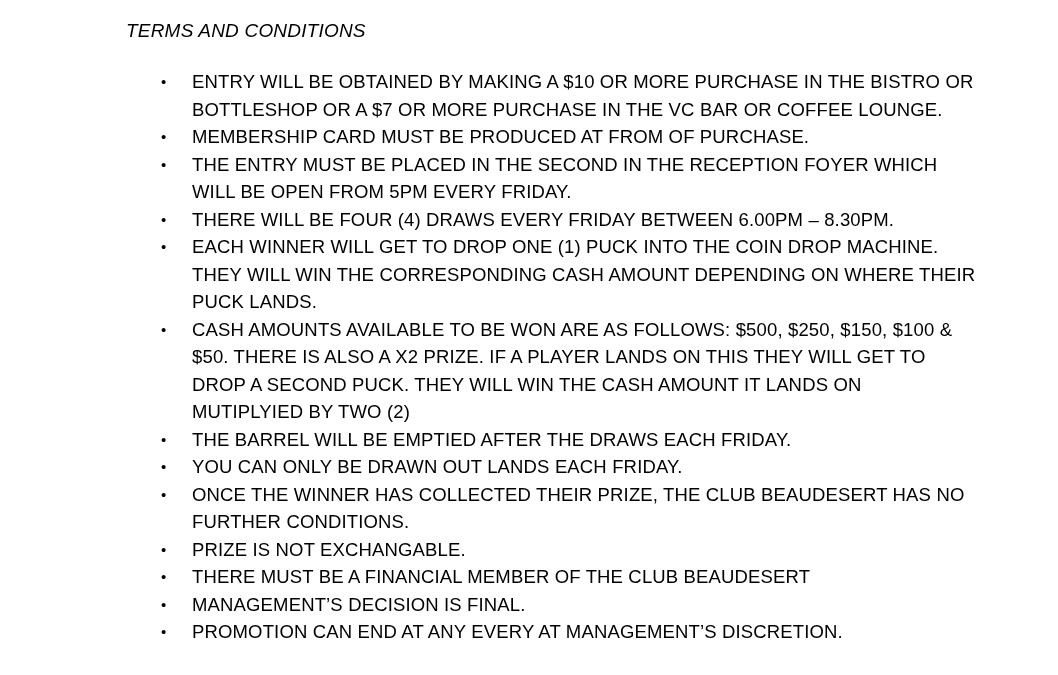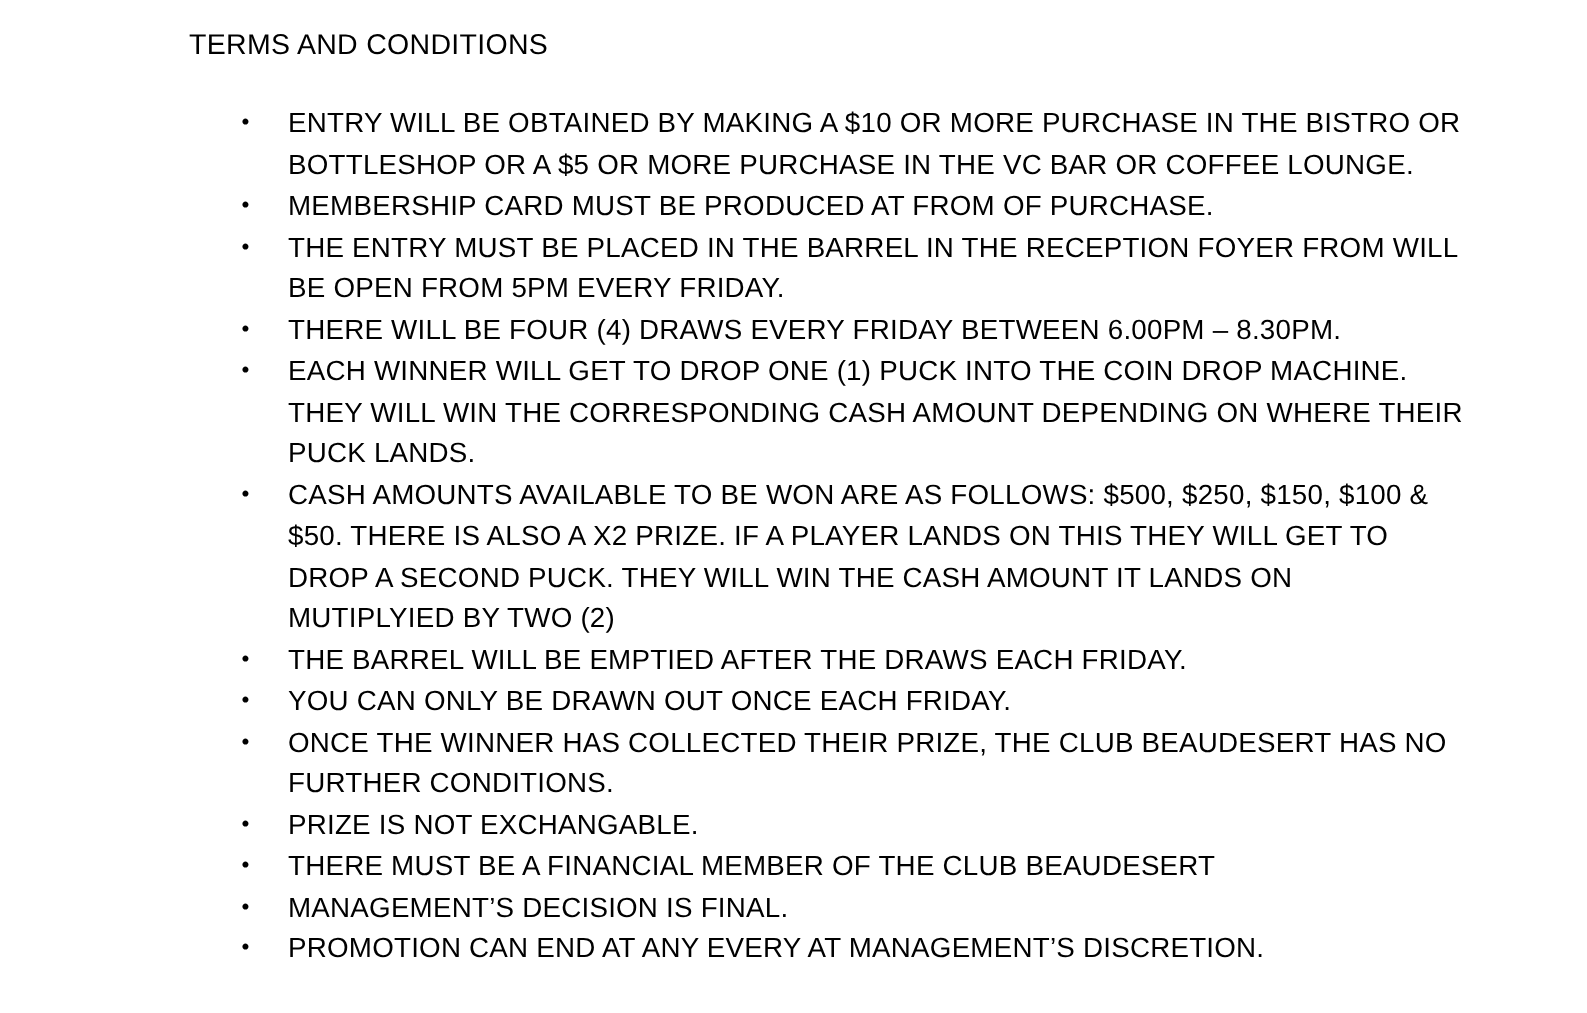--- a/index.html
+++ b/index.html
@@ -20,20 +20,21 @@
     height: 675px;
     box-sizing: border-box;
   }
   .doc-title {
     position: absolute;
     left: 126px;
     top: 20px;
     font-size: 19px;
     letter-spacing: 0.2px;
     white-space: nowrap;
+    font-style: italic;
   }
   .terms-list {
     position: absolute;
     left: 126px;
     top: 68px;
     width: 850px;
     margin: 0;
     padding: 0;
     list-style: none;
   }
@@ -59,49 +60,49 @@
 </head>
 <body>
 
 <div class="page">
 
   <div class="doc-title">TERMS AND CONDITIONS</div>
 
   <ul class="terms-list">
     <li class="term-item">
       <span class="bullet">•</span>
-      <span class="term-text">ENTRY WILL BE OBTAINED BY MAKING A $10 OR MORE PURCHASE IN THE BISTRO OR BOTTLESHOP OR A $5 OR MORE PURCHASE IN THE VC BAR OR COFFEE LOUNGE.</span>
+      <span class="term-text">ENTRY WILL BE OBTAINED BY MAKING A $10 OR MORE PURCHASE IN THE BISTRO OR BOTTLESHOP OR A $7 OR MORE PURCHASE IN THE VC BAR OR COFFEE LOUNGE.</span>
     </li>
     <li class="term-item">
       <span class="bullet">•</span>
       <span class="term-text">MEMBERSHIP CARD MUST BE PRODUCED AT FROM OF PURCHASE.</span>
     </li>
     <li class="term-item">
       <span class="bullet">•</span>
-      <span class="term-text">THE ENTRY MUST BE PLACED IN THE BARREL IN THE RECEPTION FOYER FROM WILL BE OPEN FROM 5PM EVERY FRIDAY.</span>
+      <span class="term-text">THE ENTRY MUST BE PLACED IN THE SECOND IN THE RECEPTION FOYER WHICH WILL BE OPEN FROM 5PM EVERY FRIDAY.</span>
     </li>
     <li class="term-item">
       <span class="bullet">•</span>
       <span class="term-text">THERE WILL BE FOUR (4) DRAWS EVERY FRIDAY BETWEEN 6.00PM – 8.30PM.</span>
     </li>
     <li class="term-item">
       <span class="bullet">•</span>
       <span class="term-text">EACH WINNER WILL GET TO DROP ONE (1) PUCK INTO THE COIN DROP MACHINE. THEY WILL WIN THE CORRESPONDING CASH AMOUNT DEPENDING ON WHERE THEIR PUCK LANDS.</span>
     </li>
     <li class="term-item">
       <span class="bullet">•</span>
       <span class="term-text">CASH AMOUNTS AVAILABLE TO BE WON ARE AS FOLLOWS: $500, $250, $150, $100 &amp; $50. THERE IS ALSO A X2 PRIZE. IF A PLAYER LANDS ON THIS THEY WILL GET TO DROP A SECOND PUCK. THEY WILL WIN THE CASH AMOUNT IT LANDS ON MUTIPLYIED BY TWO (2)</span>
     </li>
     <li class="term-item">
       <span class="bullet">•</span>
       <span class="term-text">THE BARREL WILL BE EMPTIED AFTER THE DRAWS EACH FRIDAY.</span>
     </li>
     <li class="term-item">
       <span class="bullet">•</span>
-      <span class="term-text">YOU CAN ONLY BE DRAWN OUT ONCE EACH FRIDAY.</span>
+      <span class="term-text">YOU CAN ONLY BE DRAWN OUT LANDS EACH FRIDAY.</span>
     </li>
     <li class="term-item">
       <span class="bullet">•</span>
       <span class="term-text">ONCE THE WINNER HAS COLLECTED THEIR PRIZE, THE CLUB BEAUDESERT HAS NO FURTHER CONDITIONS.</span>
     </li>
     <li class="term-item">
       <span class="bullet">•</span>
       <span class="term-text">PRIZE IS NOT EXCHANGABLE.</span>
     </li>
     <li class="term-item">

